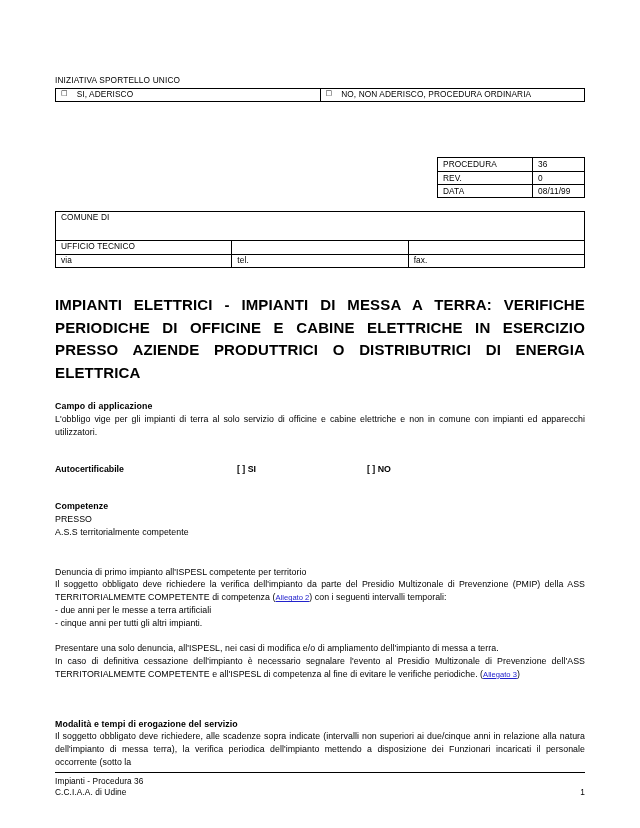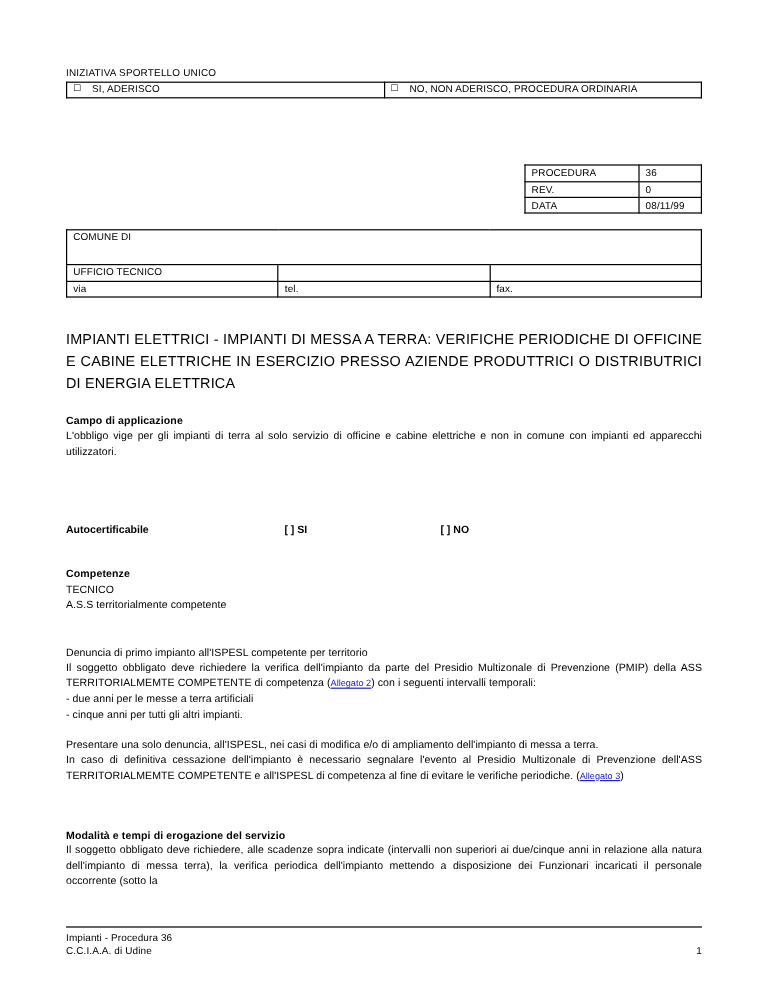--- a/index.html
+++ b/index.html
@@ -18,21 +18,21 @@
   .page {
     position: absolute;
     left: 0; top: 0;
     width: 640px;
     height: 828px;
     background: #ffffff;
   }
   .content {
     position: absolute;
     left: 55px;
-    top: 56px;
+    top: 76px;
     width: 530px;
   }
 
   
   table {
     border-collapse: collapse;
     width: 100%;
     font-size: 8.3px;
   }
   table td {
@@ -79,22 +79,22 @@
   table.proc td.k { width: 85px; }
 
   
   table.comune { margin-top: 13px; table-layout: fixed; }
   table.comune td.tall { height: 26px; }
   table.comune td.c1 { width: 195px; }
   table.comune td.c2 { width: 140px; }
 
   
   h1.doc-title {
-    font-size: 12px;
-    font-weight: normal;
+    font-size: 15px;
+    font-weight: bold;
     line-height: 1.5;
     margin: 26px 0 0 0;
     text-align: justify;
     text-align-last: left;
     letter-spacing: 0.15px;
   }
   .sec {
     margin-top: 16px;
   }
   .sec-head {
@@ -114,21 +114,21 @@
   .gap { height: 13px; }
 
   
   .auto-row {
     margin-top: 26px;
     font-size: 8.8px;
     font-weight: bold;
     display: flex;
     align-items: baseline;
   }
-  .auto-row .lbl { width: 182px; margin-top: 28px; }
+  .auto-row .lbl { width: 182px; }
   .auto-row .opt-si { width: 130px; }
 
   a.allegato {
     color: #2222cc;
     text-decoration: underline;
     font-size: 7.6px;
     letter-spacing: 0;
   }
 
   
@@ -221,21 +221,21 @@
     </div>
 
     <div class="auto-row">
       <span class="lbl">Autocertificabile</span>
       <span class="opt-si">[ ] SI</span>
       <span>[ ] NO</span>
     </div>
 
     <div class="sec" style="margin-top:26px;">
       <div class="sec-head">Competenze</div>
-      <p class="body nojust">TECNICO</p>
+      <p class="body nojust">PRESSO</p>
       <p class="body nojust">A.S.S territorialmente competente</p>
     </div>
 
     <div class="sec" style="margin-top:27px;">
       <p class="body nojust">Denuncia di primo impianto all'ISPESL competente per territorio</p>
       <p class="body"><span>Il soggetto obbligato deve richiedere la verifica dell'impianto da parte del Presidio Multizonale di Prevenzione (PMIP) della ASS TERRITORIALMEMTE COMPETENTE di competenza (</span><a class="allegato" href="#">Allegato 2</a><span>) con i seguenti intervalli temporali:</span></p>
       <p class="body nojust">- due anni per le messe a terra artificiali</p>
       <p class="body nojust">- cinque anni per tutti gli altri impianti.</p>
       <div class="gap"></div>
       <p class="body">Presentare una solo denuncia, all'ISPESL, nei casi di modifica e/o di ampliamento dell'impianto di messa a terra.</p>

